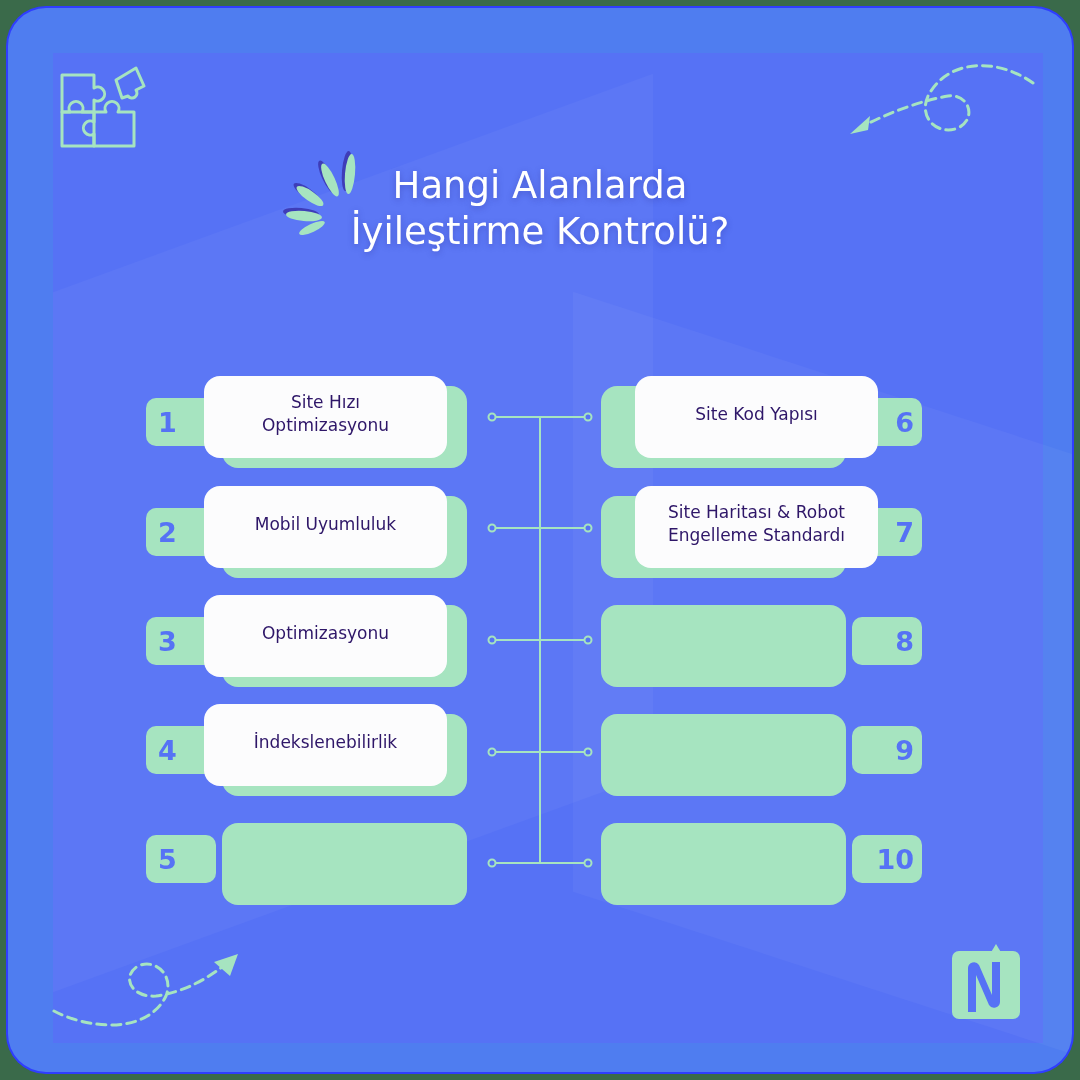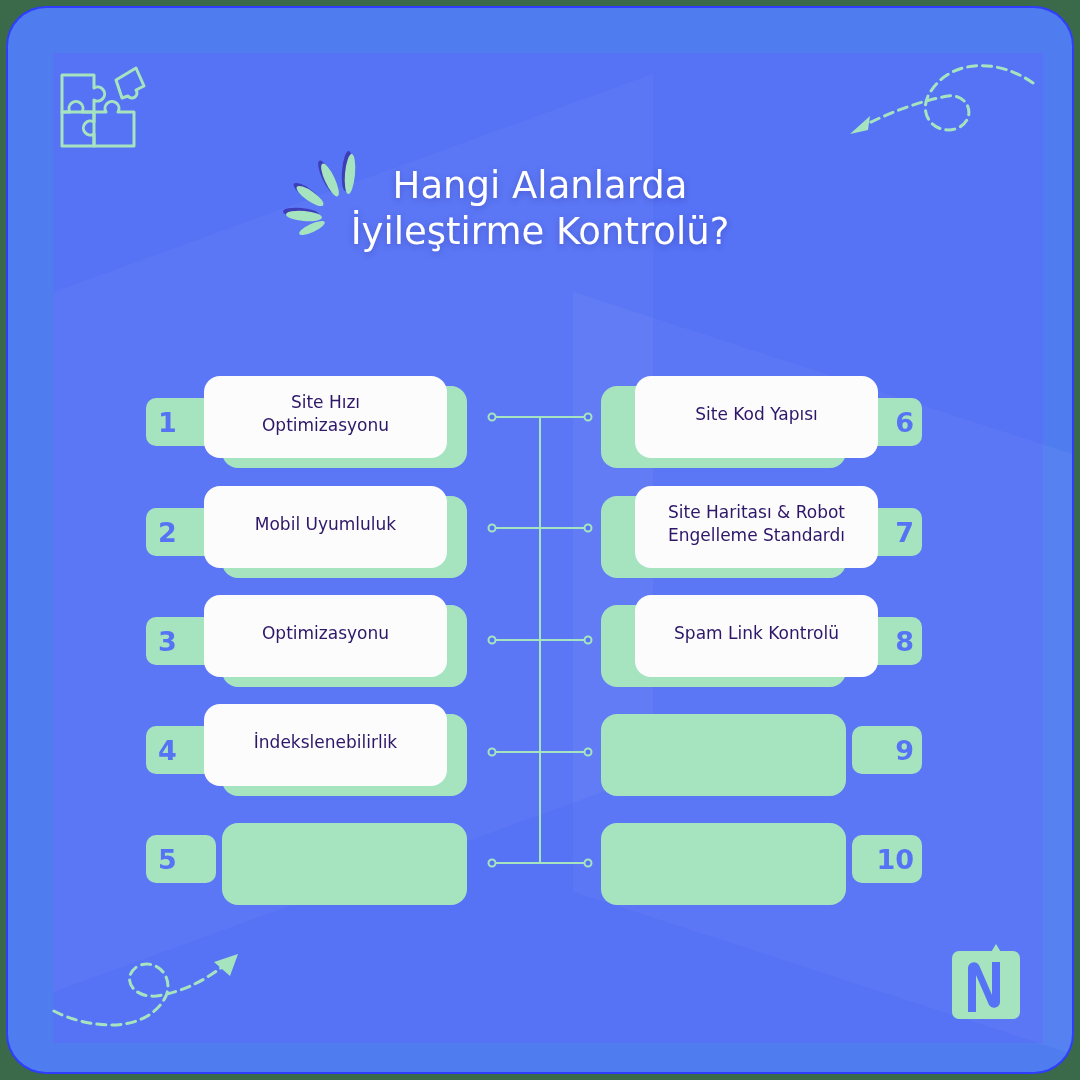--- a/index.html
+++ b/index.html
@@ -154,25 +154,20 @@
   <div class="card">
       <div class="card-text">
         <div>Site Haritası &amp; Robot</div>
         <div>Engelleme Standardı</div>
       </div>
     </div>
 </div>
 <div class="card-wrap right" style="left:632px;top:595px">
   <div class="tab">8</div>
   <div class="shadow"></div>
-  <div class="card">
-      <div class="card-text">
-        <div>Spam Link Kontrolü</div>
-      </div>
-    </div>
 </div>
 <div class="card-wrap right" style="left:632px;top:704px">
   <div class="tab">9</div>
   <div class="shadow"></div>
 </div>
 <div class="card-wrap right" style="left:632px;top:813px">
   <div class="tab">10</div>
   <div class="shadow"></div>
 </div>
 

